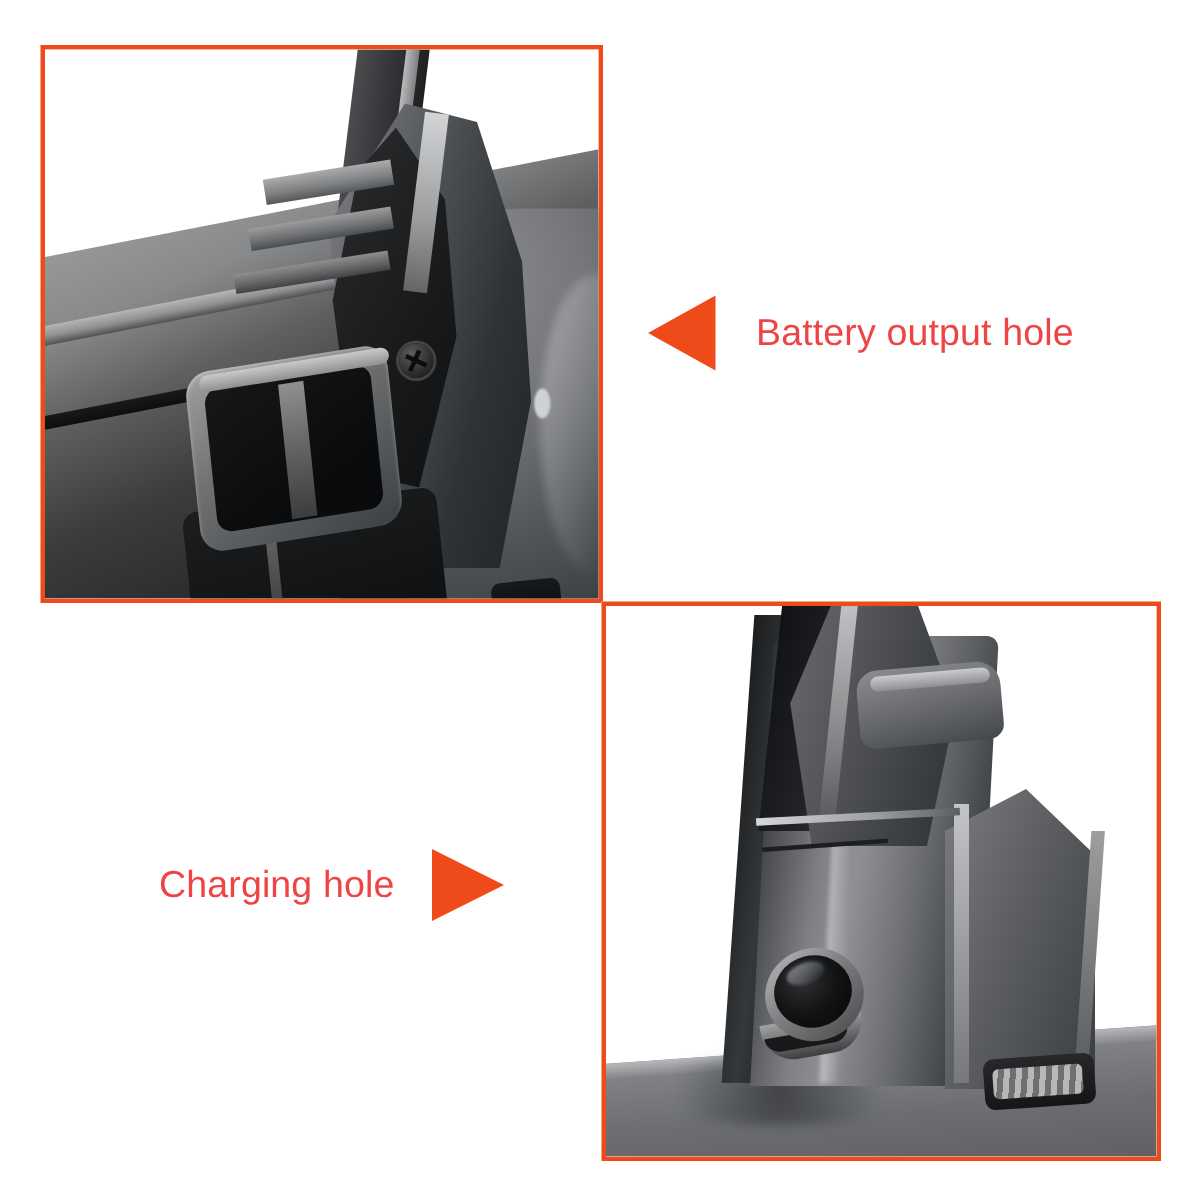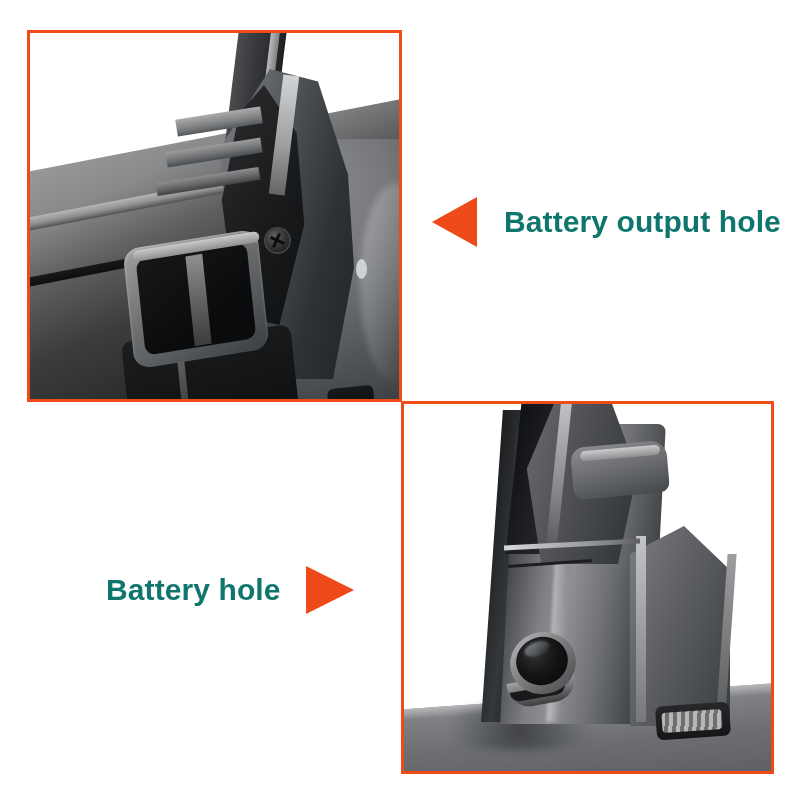--- a/index.html
+++ b/index.html
@@ -401,23 +401,23 @@
     left: 432px;
     top: 196px;
     height: 52px;
   }
   #callout-charging {
     left: 106px;
     top: 564px;
     height: 52px;
   }
   .callout-label {
-    color: #0f766e;
-    font-size: 30px;
-    font-weight: bold;
+    color: #ef4444;
+    font-size: 25px;
+    font-weight: normal;
     letter-spacing: .1px;
     white-space: nowrap;
     line-height: 1;
   }
   .arrow {
     width: 0; height: 0;
     flex: none;
   }
   .arrow-left {
     border-top: 25px solid transparent;
@@ -493,17 +493,17 @@
       <div class="part" id="p2-grille-fill"></div>
     </div>
   </div>
 
   <div class="callout" id="callout-output">
     <span class="arrow arrow-left"></span>
     <span class="callout-label">Battery output hole</span>
   </div>
 
   <div class="callout" id="callout-charging">
-    <span class="callout-label">Battery hole</span>
+    <span class="callout-label">Charging hole</span>
     <span class="arrow arrow-right"></span>
   </div>
 
 </div>
 
 </body></html>

